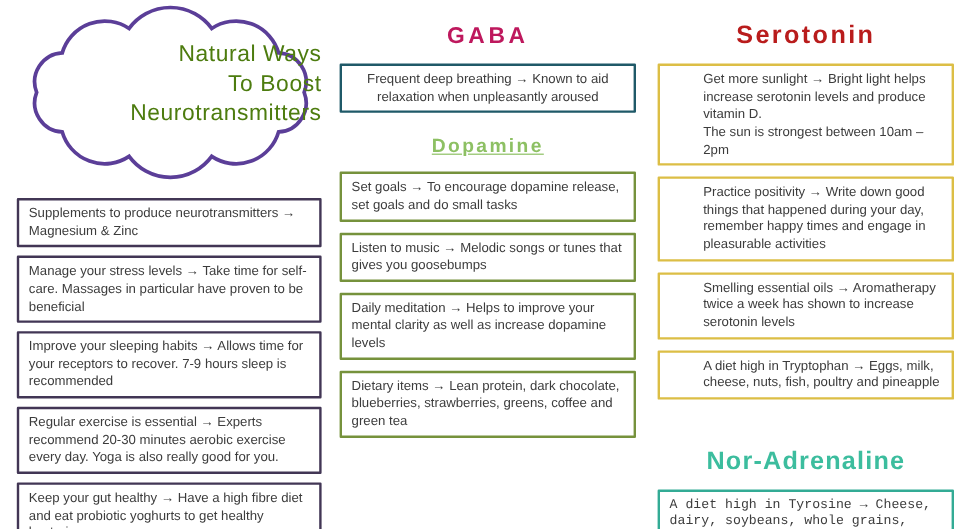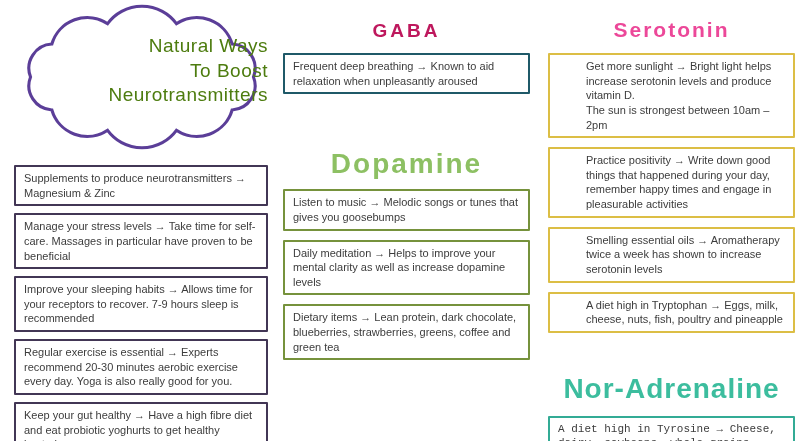--- a/index.html
+++ b/index.html
@@ -25,25 +25,25 @@
     padding:4px 8px;font-size:11px;line-height:1.33;color:#3C3C3C;
     white-space:pre-line;border-radius:1px;
   }
   #col-left .tip{width:254px;margin-top:7px;}
   #col-mid .tip, #col-right .tip{width:247px;margin-top:9px;}
 
   .sec-head{
     text-align:center;font-weight:bold;margin:0;letter-spacing:2px;
   }
   #gaba-head{color:#be185d;font-size:19px;margin-top:20px;letter-spacing:3px;}
-  #dopamine-head{color:#8DC063;font-size:28px;margin-top:54px;letter-spacing:2px;}
-  #serotonin-head{color:#ec4899;font-size:21px;margin-top:18px;}
-  #noradrenaline-head{color:#3CBD9E;font-size:28px;margin-top:40px;letter-spacing:1px;}
+  #dopamine-head{color:#8DC063;font-size:16px;margin-top:20px;letter-spacing:2px;text-decoration:underline;}
+  #serotonin-head{color:#b91c1c;font-size:21px;margin-top:18px;}
+  #noradrenaline-head{color:#3CBD9E;font-size:21px;margin-top:40px;letter-spacing:1px;}
 
-  .tip.gaba{border-color:#1F5968;}
+  .tip.gaba{border-color:#1F5968;text-align:center;}
   .tip.dopamine{border-color:#76923C;}
   .tip.serotonin{border-color:#DCBE45;padding-left:36px;}
   .tip.noradrenaline{border-color:#33AB95;font-family:Liberation Mono, monospace;}
   #col-mid .tip.first, #col-right .tip.first{margin-top:11px;}
 </style>
 </head>
 <body>
 
 <div id="canvas">
 
@@ -71,20 +71,21 @@
     <div class="tip">Improve your sleeping habits → Allows time for your receptors to recover. 7-9 hours sleep is recommended</div>
     <div class="tip">Regular exercise is essential → Experts recommend 20-30 minutes aerobic exercise every day. Yoga is also really good for you.</div>
     <div class="tip">Keep your gut healthy → Have a high fibre diet and eat probiotic yoghurts to get healthy bacteria</div>
   </div>
 
   <div class="col" id="col-mid">
     <h2 class="sec-head" id="gaba-head">GABA</h2>
     <div class="tip gaba first">Frequent deep breathing → Known to aid relaxation when unpleasantly aroused</div>
 
     <h2 class="sec-head" id="dopamine-head">Dopamine</h2>
+    <div class="tip dopamine first">Set goals → To encourage dopamine release, set goals and do small tasks</div>
     <div class="tip dopamine">Listen to music → Melodic songs or tunes that gives you goosebumps</div>
     <div class="tip dopamine">Daily meditation → Helps to improve your mental clarity as well as increase dopamine levels</div>
     <div class="tip dopamine">Dietary items → Lean protein, dark chocolate, blueberries, strawberries, greens, coffee and green tea</div>
   </div>
 
   <div class="col" id="col-right">
     <h2 class="sec-head" id="serotonin-head">Serotonin</h2>
     <div class="tip serotonin first">Get more sunlight → Bright light helps increase serotonin levels and produce vitamin D.
 The sun is strongest between 10am – 2pm</div>
     <div class="tip serotonin">Practice positivity → Write down good things that happened during your day, remember happy times and engage in pleasurable activities</div>

